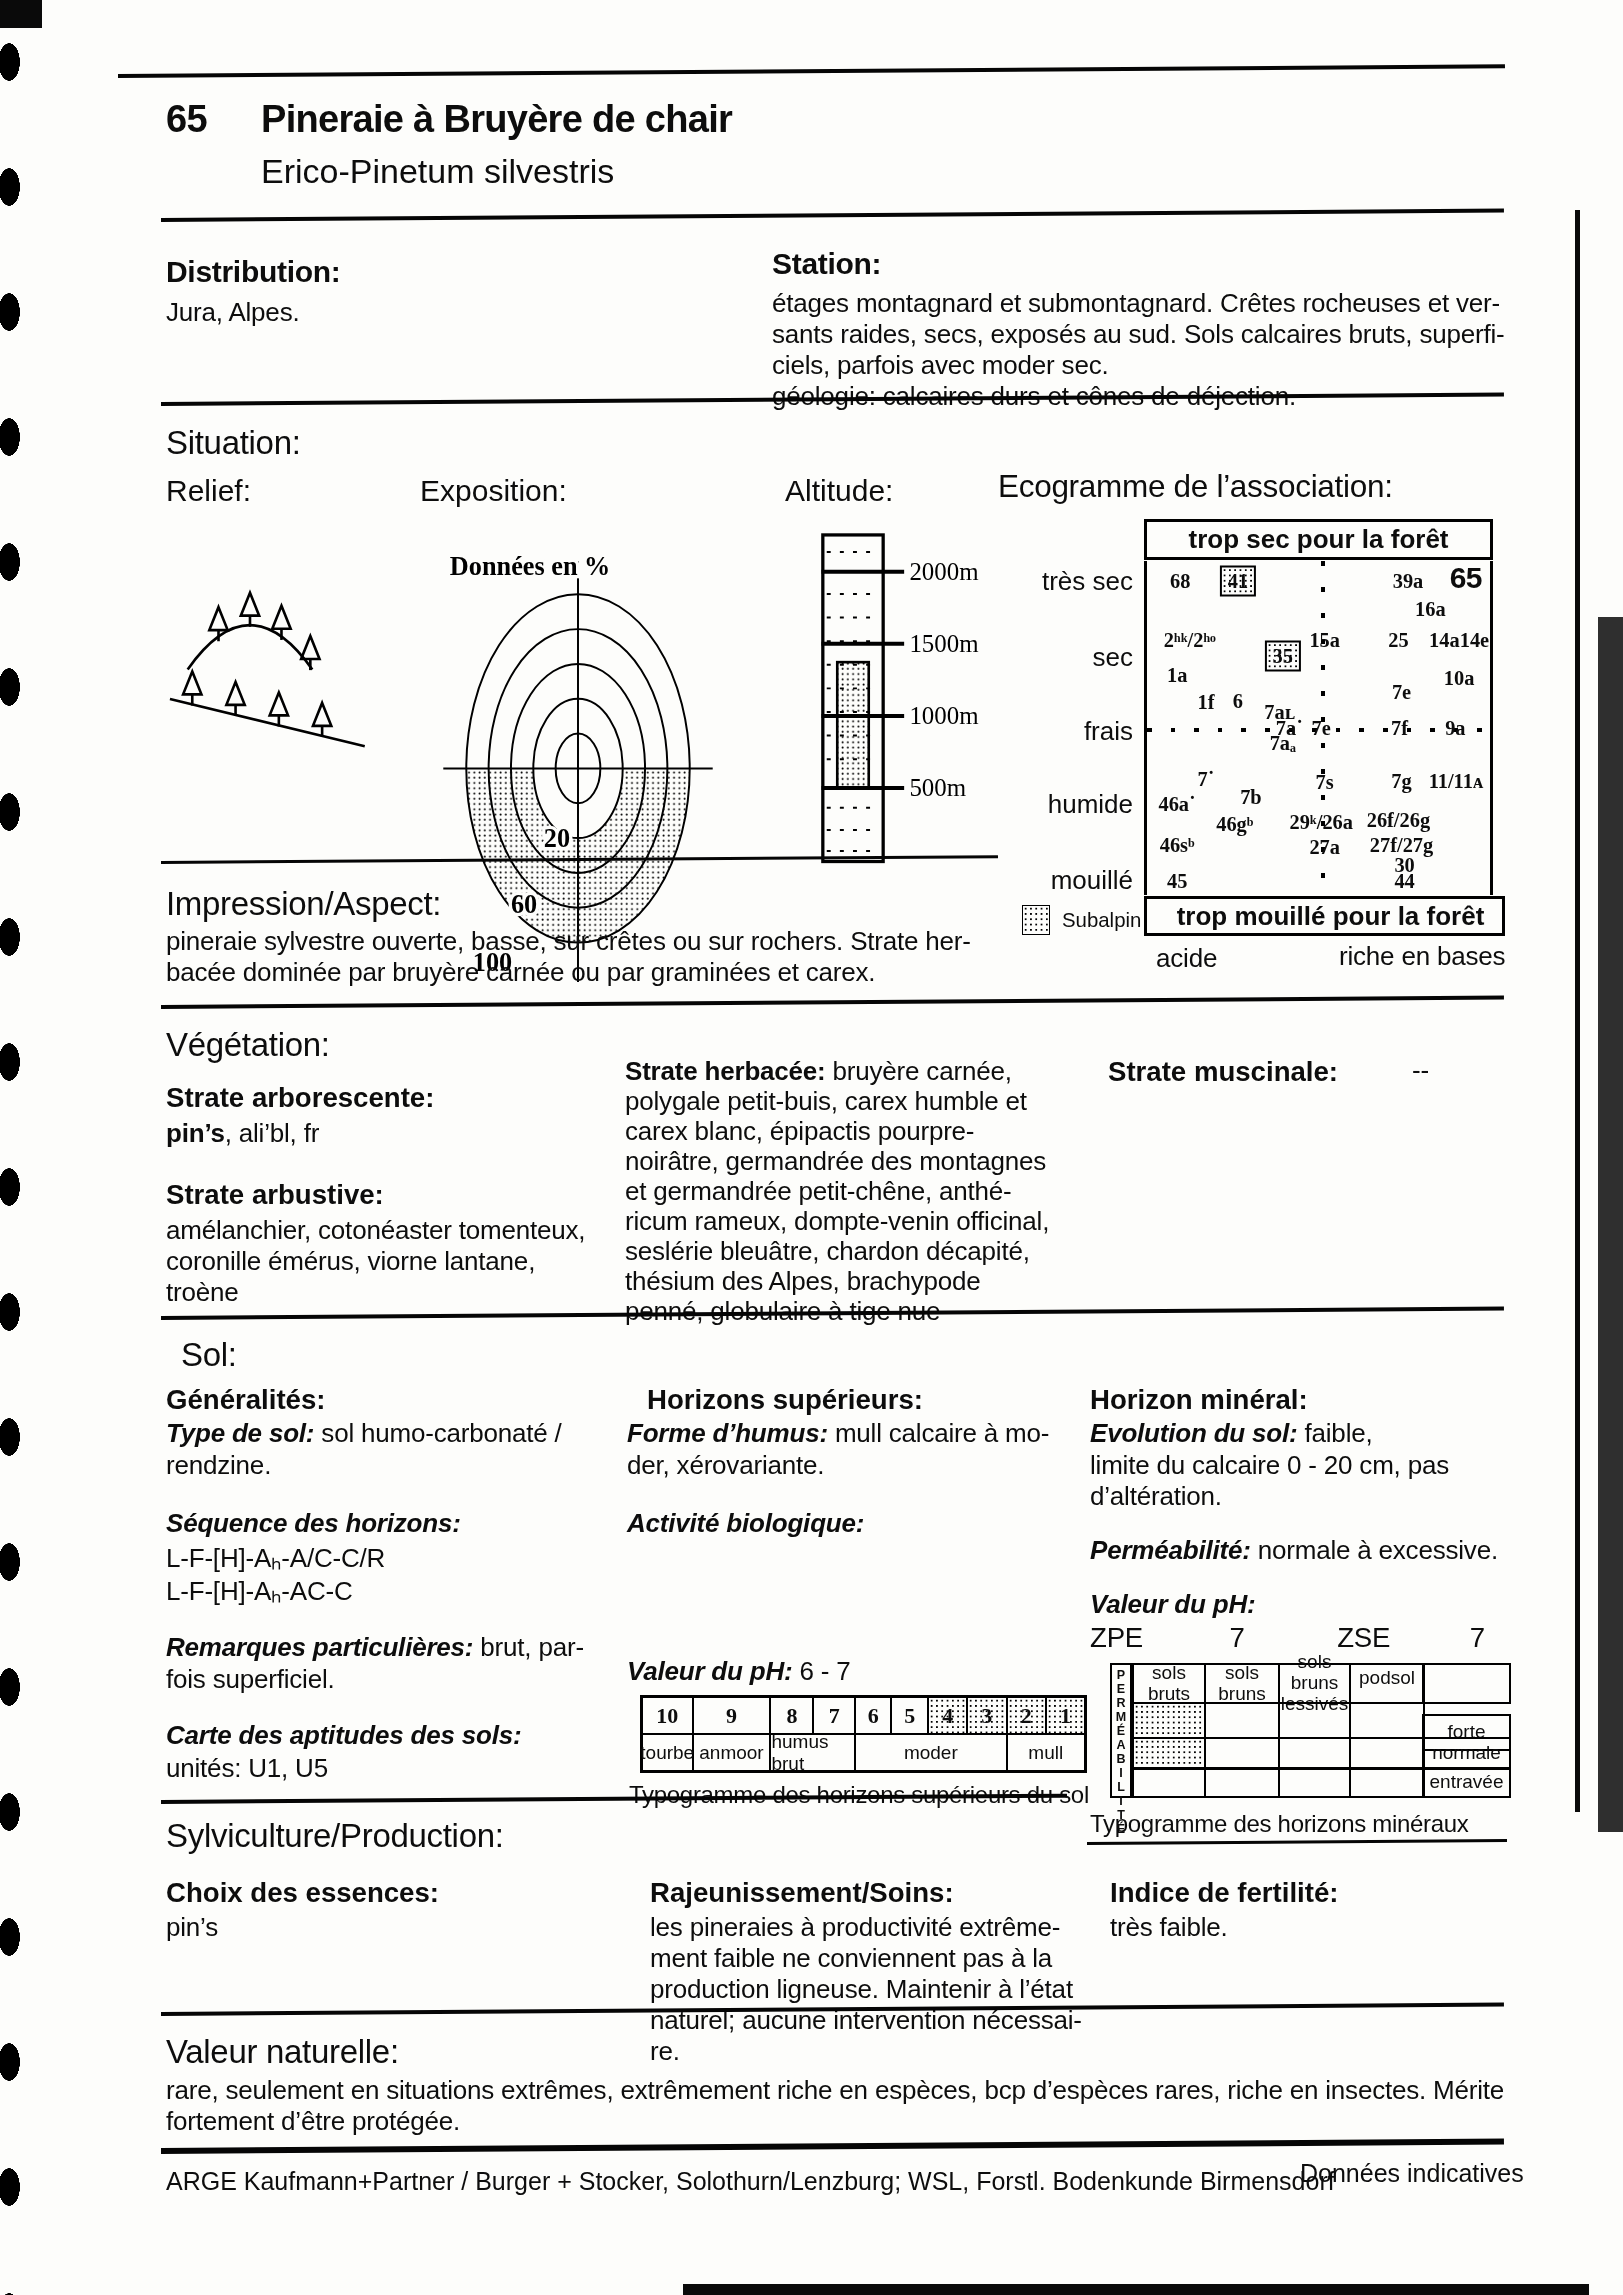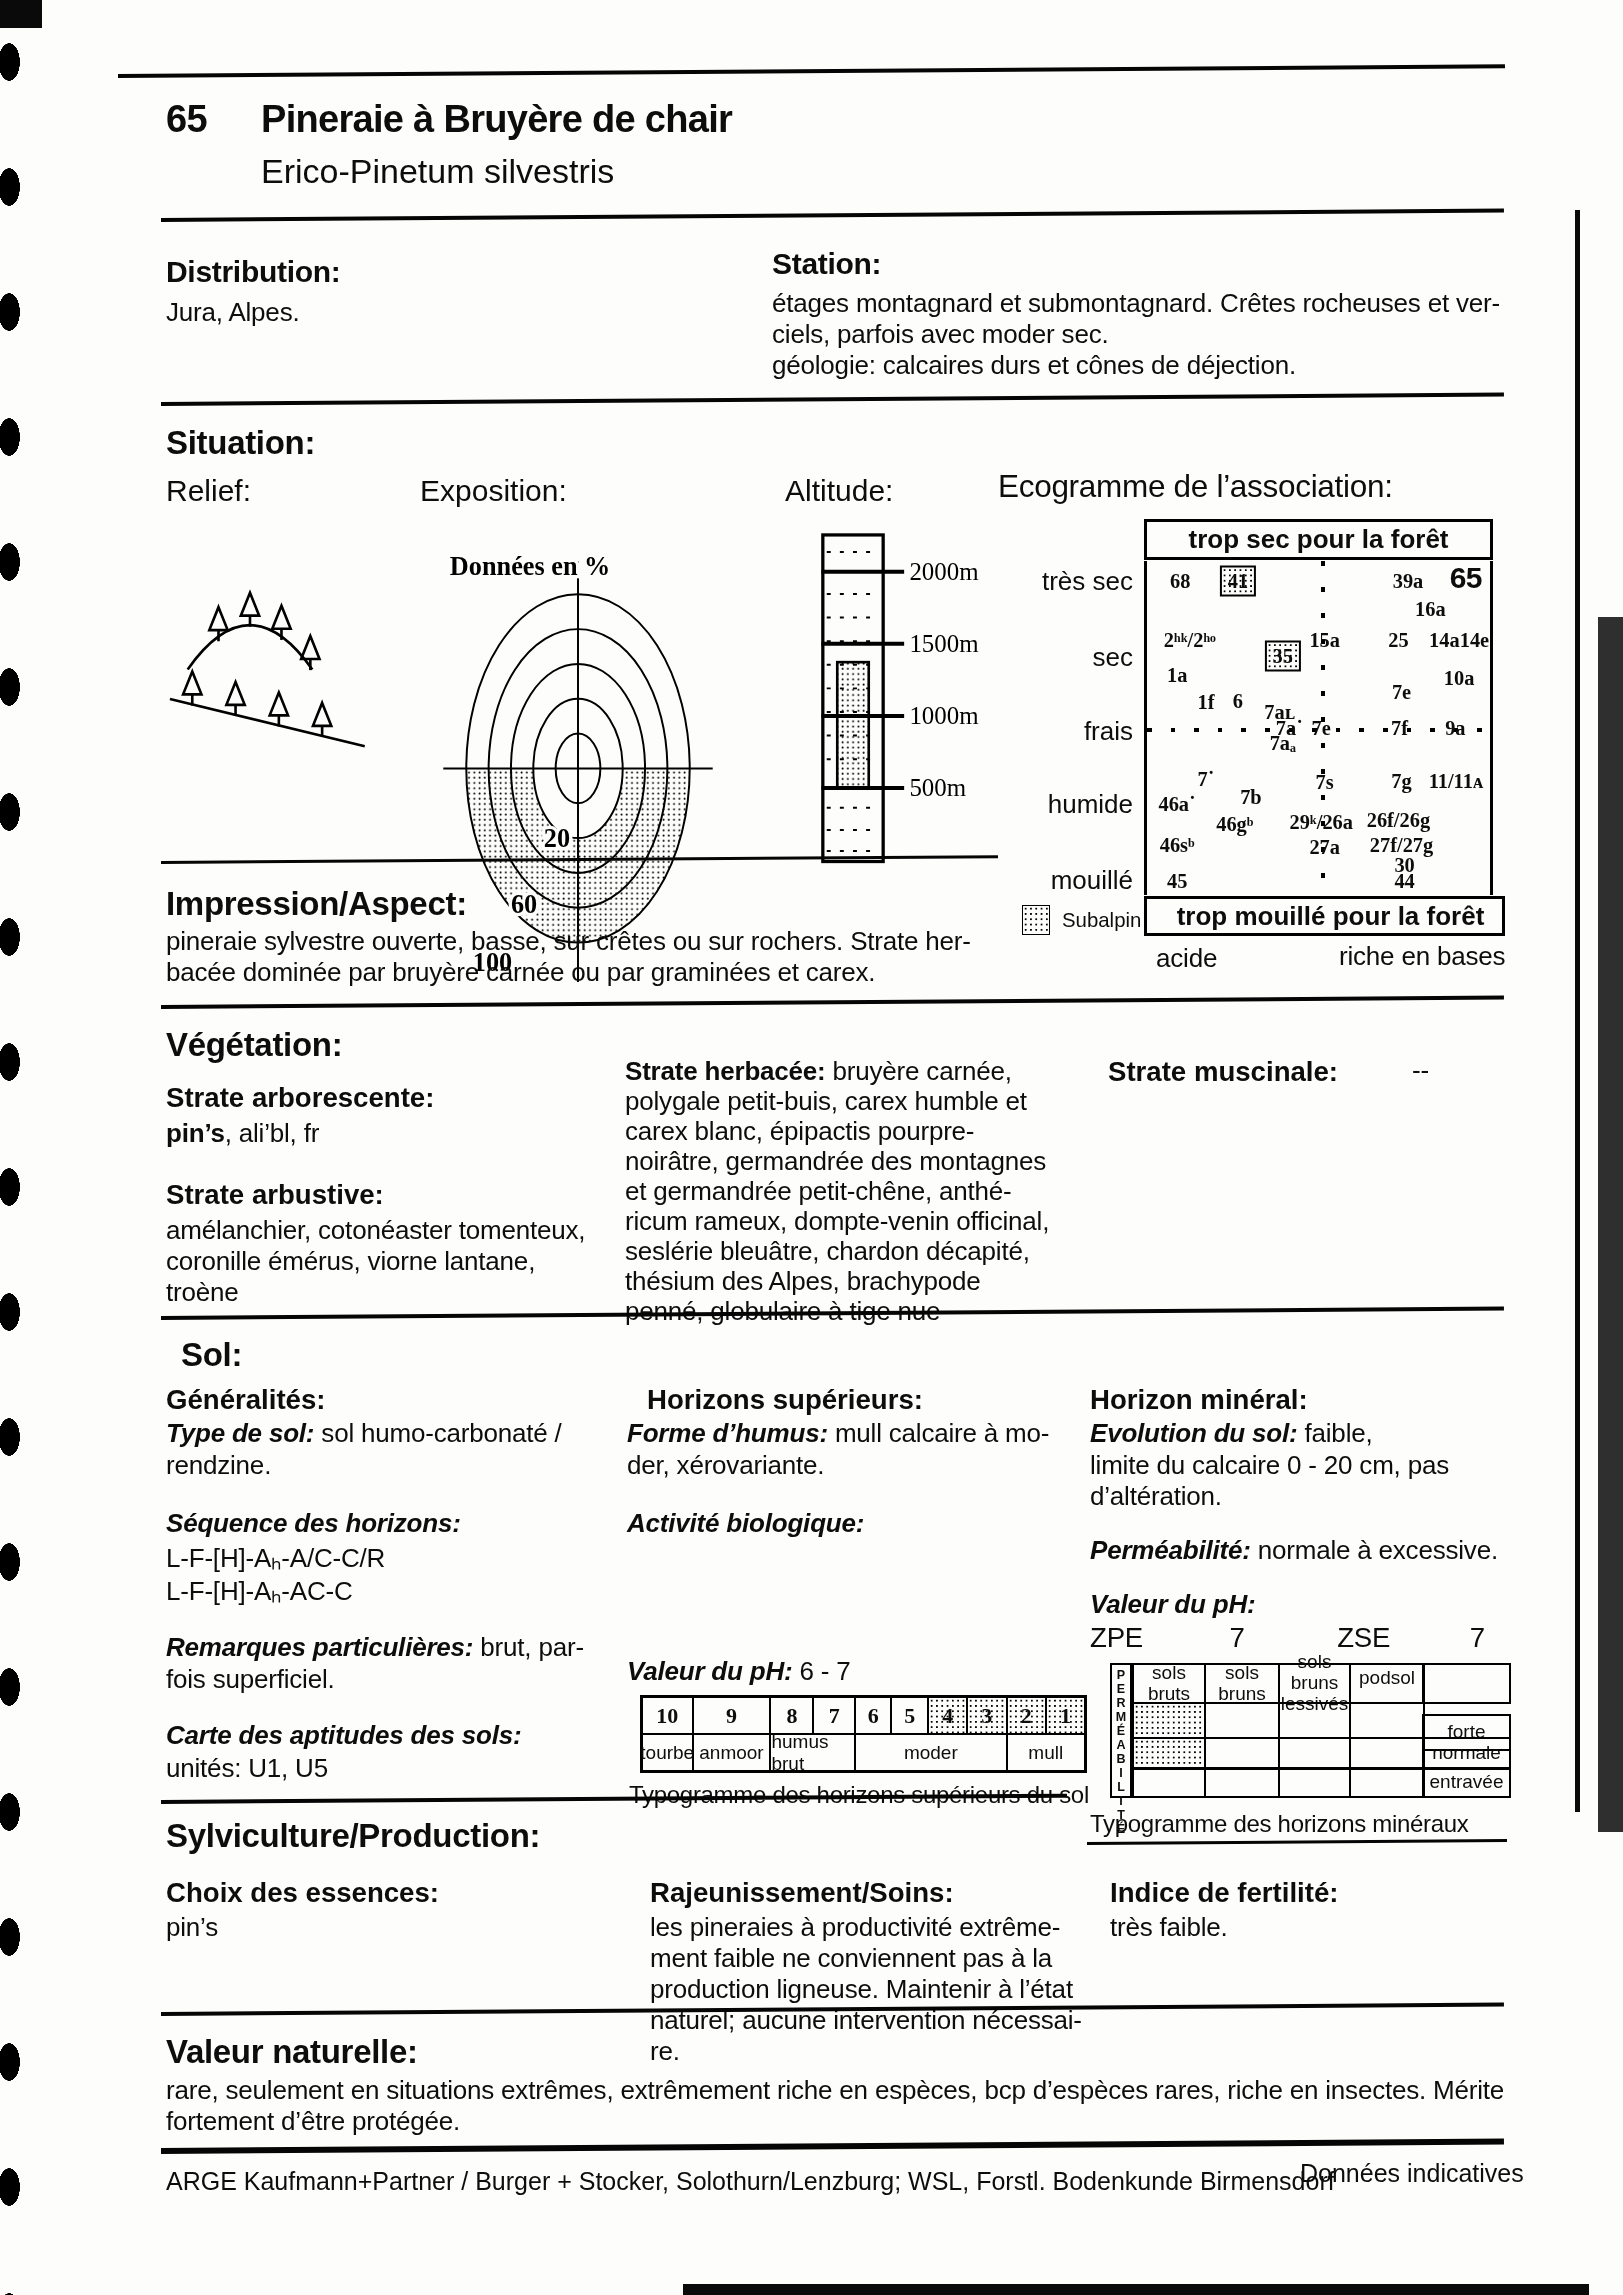--- a/index.html
+++ b/index.html
@@ -2,21 +2,21 @@
 <html style="font-size:10.5px"><head>
 <meta charset="utf-8">
 <style>
   html,body{margin:0;padding:0;background:#e8e8e6;}
   #page{position:relative;width:1623px;height:2295px;background:#fdfdfb;overflow:hidden;
         font-family:"Liberation Sans",sans-serif;color:#0d0d0d;}
   .abs{position:absolute;}
   .h1{font-weight:700;font-size:38px;line-height:1.05;letter-spacing:-0.7px;}
   .sub1{font-weight:400;font-size:34px;}
   .h2{font-weight:700;font-size:30px;letter-spacing:-0.3px;}
-  .h2b{font-weight:700;font-size:33px;letter-spacing:-0.3px;}
+  .h2b{font-weight:400;font-size:33px;letter-spacing:-0.3px;}
   .h3{font-weight:700;font-size:27.6px;}
   .body,.bodyline{font-size:26px;line-height:31px;letter-spacing:-0.2px;}
   .bi{font-style:italic;font-weight:700;}
   .rule{background:#050505;height:3.9px;transform:rotate(-0.4deg);transform-origin:left center;}
   .rule.thin{height:3.3px;}
   .rule.thick{height:5.9px;}
   
   #binder{left:0;top:0;width:46px;height:2295px;
     background-image:radial-gradient(ellipse 17px 30px at 9.2px 62px,#000 62%,transparent 63%);
     background-size:46px 125px;background-repeat:repeat-y;}
@@ -66,20 +66,21 @@
   <div class="abs h1" style="left:166px;top:100px;">65</div>
   <div class="abs h1" style="left:261px;top:100px;">Pineraie à Bruyère de chair</div>
   <div class="abs sub1" style="left:261px;top:152px;">Erico-Pinetum silvestris</div>
   <div class="abs rule" style="left:161px;top:218px;width:1343px;"></div>
 
   <div class="abs h2" style="left:166px;top:255px;">Distribution:</div>
   <div class="abs body" style="left:166px;top:297px;">Jura, Alpes.</div>
   <div class="abs h2" style="left:772px;top:247px;">Station:</div>
   <div class="abs" style="left:772px;top:288px;width:742px;">
     <div class="bodyline">étages montagnard et submontagnard. Crêtes rocheuses et ver-</div>
+      <div class="bodyline">sants raides, secs, exposés au sud. Sols calcaires bruts, superfi-</div>
       <div class="bodyline">ciels, parfois avec moder sec.</div>
       <div class="bodyline">géologie: calcaires durs et cônes de déjection.</div>
   </div>
   <div class="abs rule" style="left:161px;top:402px;width:1343px;"></div>
 
   <div class="abs h2b" style="left:166px;top:424px;">Situation:</div>
   <div class="abs sub1" style="left:166px;top:474px;font-size:30px;">Relief:</div>
   <div class="abs sub1" style="left:420px;top:474px;font-size:30px;">Exposition:</div>
   <div class="abs sub1" style="left:785px;top:474px;font-size:30px;">Altitude:</div>
   <div class="abs h2" style="left:998px;top:468px;font-weight:400;font-size:31.5px;">Ecogramme de l’association:</div>

